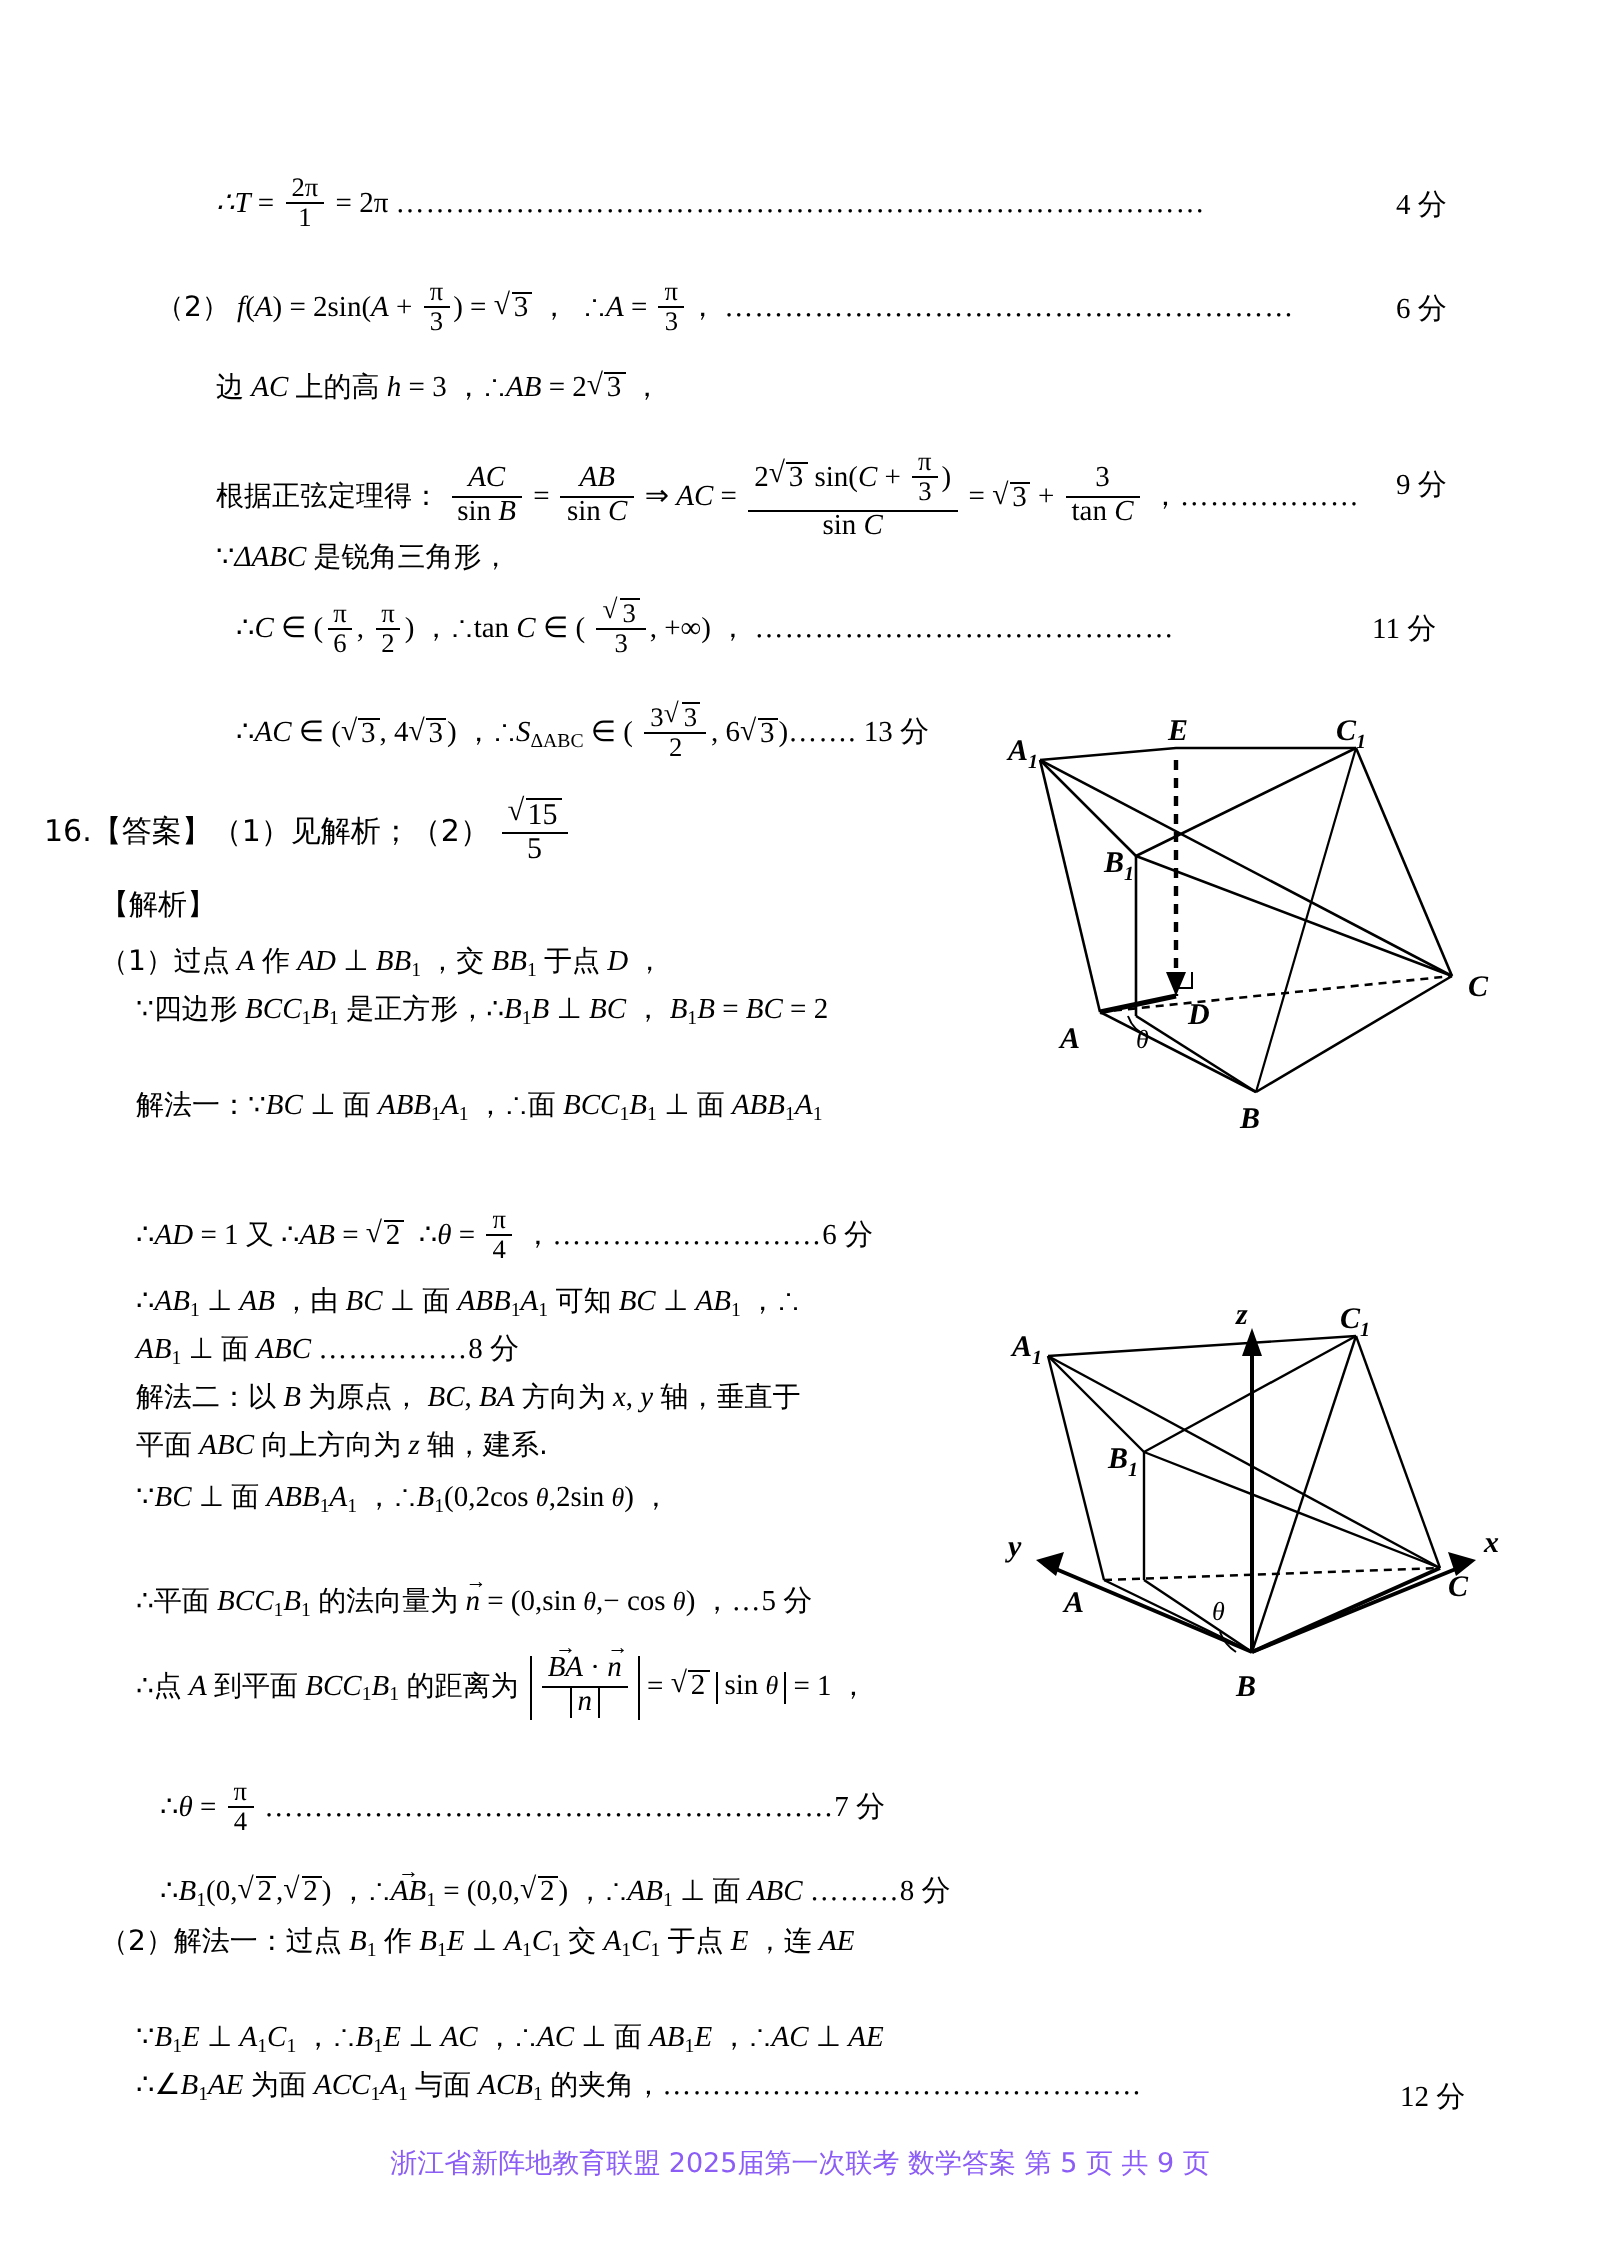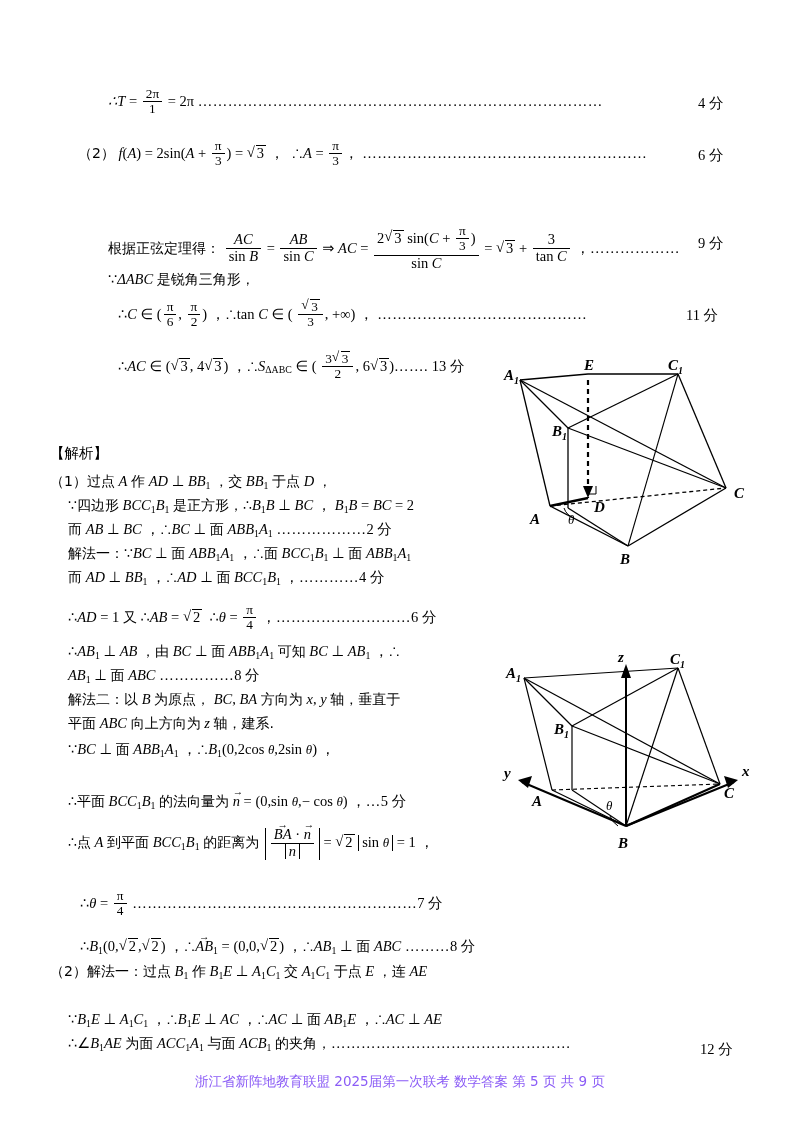--- a/index.html
+++ b/index.html
@@ -62,20 +62,24 @@
   <div class="line" style="left:78px;top:140px;">
     <span class="cjk" style="font-size:14px;">（2）</span>
     <span class="it">f</span>(<span class="it">A</span>) = 2sin(<span class="it">A</span> +
     <span class="frac"><span class="num">π</span><span class="den">3</span></span>) =
     <span class="sqrt"><span class="rad">3</span></span> ，&nbsp; ∴<span class="it">A</span> =
     <span class="frac"><span class="num">π</span><span class="den">3</span></span>，
     <span class="dots">…………………………………………………</span>
   </div>
   <div class="line" style="left:698px;top:148px;">6 分</div>
 
+  <div class="line" style="left:108px;top:186px;">
+    <span class="cjk" style="font-size:14px;">边</span> <span class="it">AC</span>
+    <span class="cjk" style="font-size:14px;">上的高</span> <span class="it">h</span> = 3 ，∴<span class="it">AB</span> = 2<span class="sqrt"><span class="rad">3</span></span> ，
+  </div>
 
   <div class="line" style="left:108px;top:226px;">
     <span class="cjk" style="font-size:14px;">根据正弦定理得：</span>
     <span class="frac" style="font-size:1em;"><span class="num it">AC</span><span class="den">sin <span class="it">B</span></span></span>
     =
     <span class="frac" style="font-size:1em;"><span class="num it">AB</span><span class="den">sin <span class="it">C</span></span></span>
     ⇒ <span class="it">AC</span> =
     <span class="frac" style="font-size:1em;"><span class="num">2<span class="sqrt"><span class="rad">3</span></span> sin(<span class="it">C</span> + <span class="frac"><span class="num">π</span><span class="den">3</span></span>)</span><span class="den">sin <span class="it">C</span></span></span>
     = <span class="sqrt"><span class="rad">3</span></span> +
     <span class="frac" style="font-size:1em;"><span class="num">3</span><span class="den">tan <span class="it">C</span></span></span>
@@ -94,42 +98,40 @@
     <span class="dots">……………………………………</span>
   </div>
   <div class="line" style="left:686px;top:308px;">11 分</div>
 
   <div class="line" style="left:118px;top:352px;">
     ∴<span class="it">AC</span> ∈ (<span class="sqrt"><span class="rad">3</span></span>, 4<span class="sqrt"><span class="rad">3</span></span>) ，∴<span class="it">S</span><sub>ΔABC</sub> ∈ (
     <span class="frac"><span class="num">3<span class="sqrt"><span class="rad">3</span></span></span><span class="den">2</span></span>, 6<span class="sqrt"><span class="rad">3</span></span>)<span class="dots">…….</span>
     <span>13 分</span>
   </div>
 
+  <div class="line" style="left:22px;top:400px;font-size:15px;">
+    <span class="cjk">16.</span><span class="cjk">【答案】（1）见解析；（2）</span>
+    <span class="frac" style="font-size:1em;"><span class="num"><span class="sqrt"><span class="rad">15</span></span></span><span class="den">5</span></span>
+  </div>
 
   <div class="line cjk" style="left:50px;top:446px;font-size:14.5px;">【解析】</div>
 
   <div class="line" style="left:50px;top:474px;">
     <span class="cjk" style="font-size:14px;">（1）过点</span> <span class="it">A</span> <span class="cjk" style="font-size:14px;">作</span> <span class="it">AD</span> ⊥ <span class="it">BB</span><sub>1</sub> <span class="cjk" style="font-size:14px;">，交</span> <span class="it">BB</span><sub>1</sub> <span class="cjk" style="font-size:14px;">于点</span> <span class="it">D</span> <span class="cjk" style="font-size:14px;">，</span>
   </div>
 
   <div class="line" style="left:68px;top:498px;">
     <span class="cjk" style="font-size:14px;">∵四边形</span> <span class="it">BCC</span><sub>1</sub><span class="it">B</span><sub>1</sub> <span class="cjk" style="font-size:14px;">是正方形，∴</span><span class="it">B</span><sub>1</sub><span class="it">B</span> ⊥ <span class="it">BC</span> ， <span class="it">B</span><sub>1</sub><span class="it">B</span> = <span class="it">BC</span> = 2
   </div>
 
-  <div class="line" style="left:68px;top:522px;">
-    <span class="cjk" style="font-size:14px;">而</span> <span class="it">AB</span> ⊥ <span class="it">BC</span> ，∴<span class="it">BC</span> ⊥ <span class="cjk" style="font-size:14px;">面</span> <span class="it">ABB</span><sub>1</sub><span class="it">A</span><sub>1</sub> <span class="dots">………………</span><span>2 分</span>
-  </div>
 
   <div class="line" style="left:68px;top:546px;">
     <span class="cjk" style="font-size:14px;">解法一：∵</span><span class="it">BC</span> ⊥ <span class="cjk" style="font-size:14px;">面</span> <span class="it">ABB</span><sub>1</sub><span class="it">A</span><sub>1</sub> ，∴<span class="cjk" style="font-size:14px;">面</span> <span class="it">BCC</span><sub>1</sub><span class="it">B</span><sub>1</sub> ⊥ <span class="cjk" style="font-size:14px;">面</span> <span class="it">ABB</span><sub>1</sub><span class="it">A</span><sub>1</sub>
   </div>
 
-  <div class="line" style="left:68px;top:570px;">
-    <span class="cjk" style="font-size:14px;">而</span> <span class="it">AD</span> ⊥ <span class="it">BB</span><sub>1</sub> ，∴<span class="it">AD</span> ⊥ <span class="cjk" style="font-size:14px;">面</span> <span class="it">BCC</span><sub>1</sub><span class="it">B</span><sub>1</sub> ，<span class="dots">…………</span><span>4 分</span>
-  </div>
 
   <div class="line" style="left:68px;top:604px;">
     ∴<span class="it">AD</span> = 1 <span class="cjk" style="font-size:14px;">又</span> ∴<span class="it">AB</span> = <span class="sqrt"><span class="rad">2</span></span> &nbsp;∴<span class="gk" style="font-size:14.5px;">θ</span> = <span class="frac"><span class="num">π</span><span class="den">4</span></span> ，<span class="dots">………………………</span><span>6 分</span>
   </div>
 
   <div class="line" style="left:68px;top:644px;">
     ∴<span class="it">AB</span><sub>1</sub> ⊥ <span class="it">AB</span> <span class="cjk" style="font-size:14px;">，由</span> <span class="it">BC</span> ⊥ <span class="cjk" style="font-size:14px;">面</span> <span class="it">ABB</span><sub>1</sub><span class="it">A</span><sub>1</sub> <span class="cjk" style="font-size:14px;">可知</span> <span class="it">BC</span> ⊥ <span class="it">AB</span><sub>1</sub> ，∴
   </div>
 
   <div class="line" style="left:68px;top:668px;">

